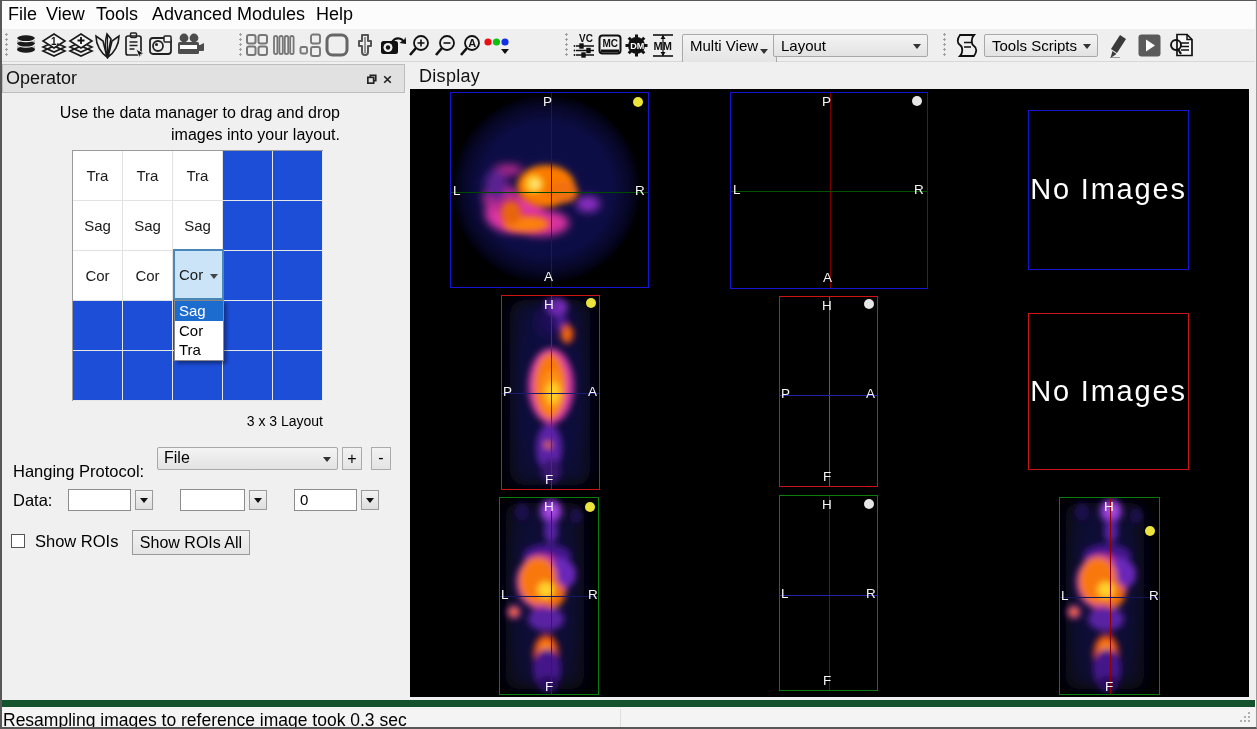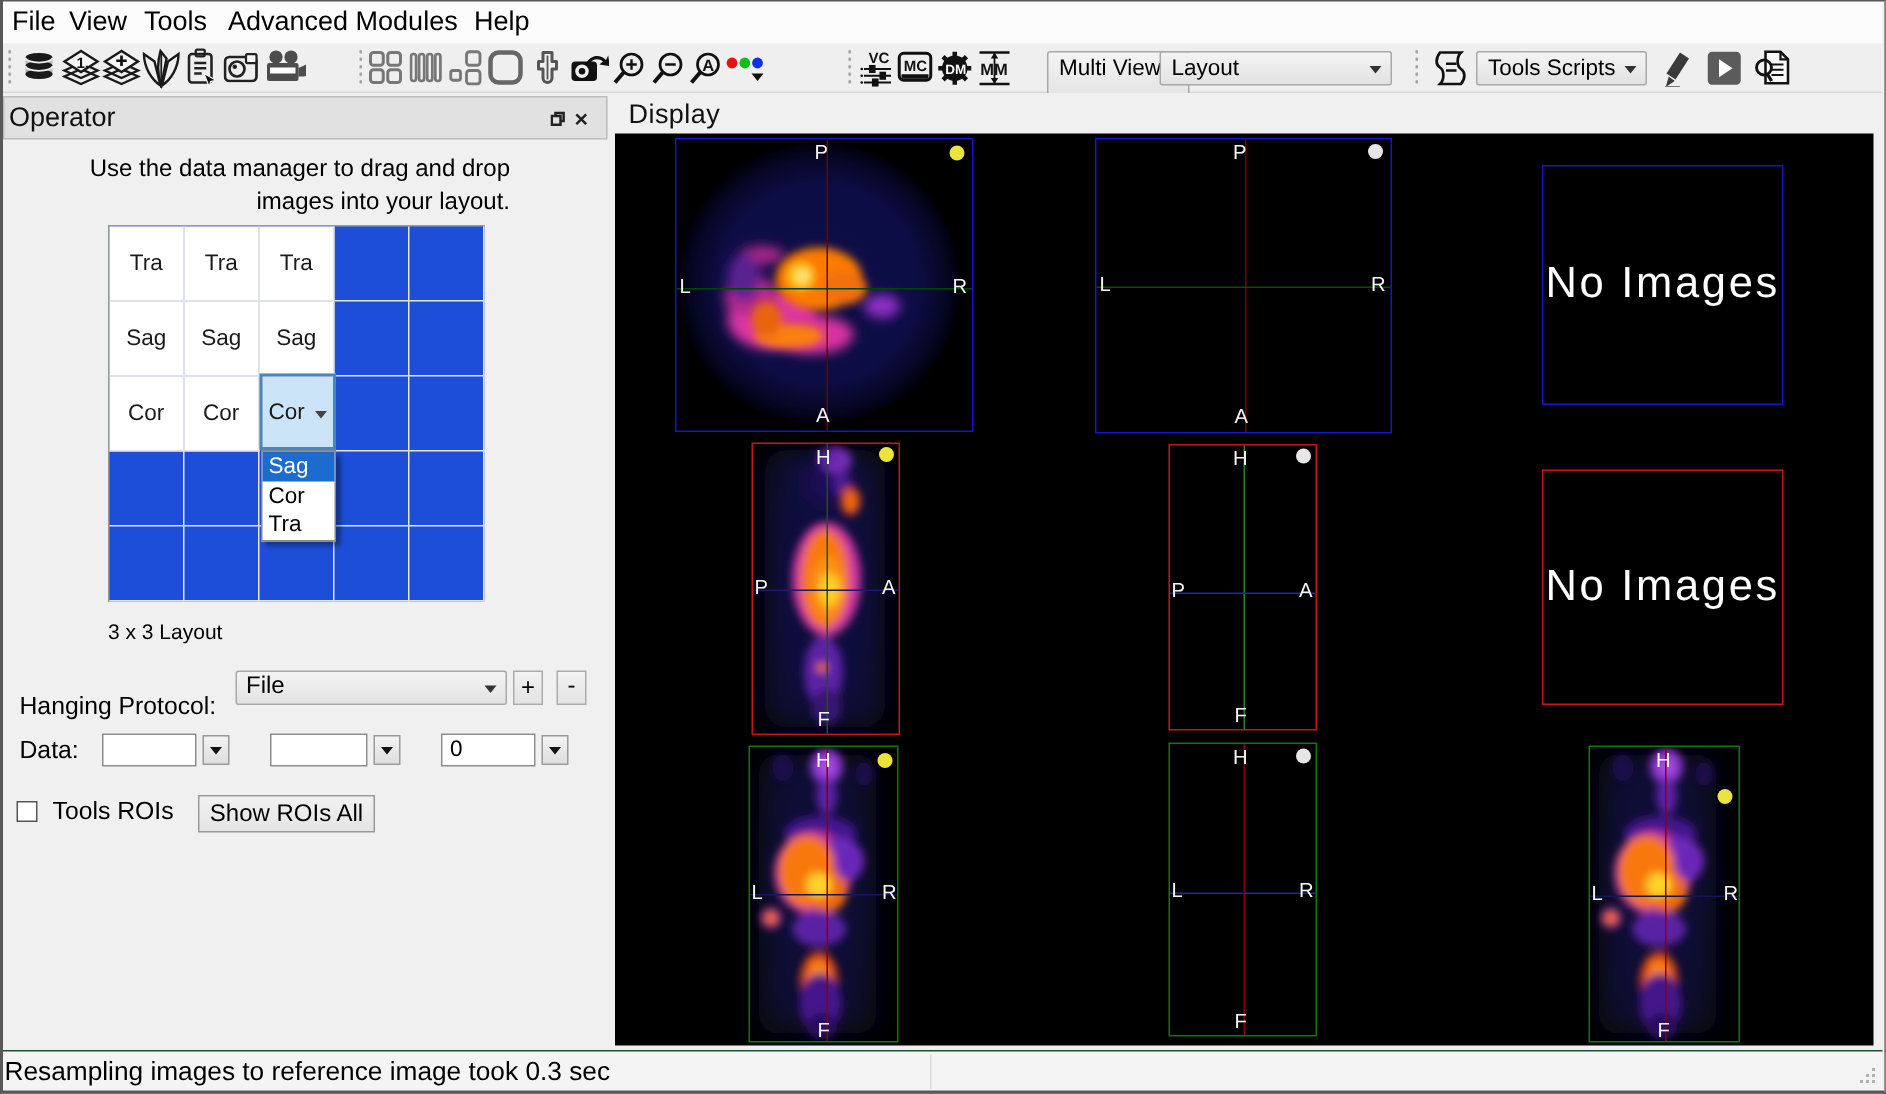--- a/index.html
+++ b/index.html
@@ -24,39 +24,39 @@
 .desc { position:absolute; left:38px; top:40px; width:300px; font-size:16px; line-height:22px; color:#000;text-align:right; }
 
 .ogrid { position:absolute; left:70px; top:88px; width:251px; height:251px; border:1px solid #9a9a9a; background:#1d4ed8; }
 .ogrid .cell { position:absolute; width:50px; height:50px; border-right:1px solid #e7e7e7; border-bottom:1px solid #e7e7e7; font-size:15px; color:#1a1a1a; text-align:center; line-height:50px; }
 .ogrid .wcell { background:#ffffff; border-right:1px solid #e2e2e2; border-bottom:1px solid #e2e2e2; }
 .corsel { position:absolute; left:100px; top:98px; width:51px; height:51px; background:#cce4f7; border:2px solid #4a87b8; font-size:15px; color:#1a1a1a; line-height:47px; padding-left:4px; }
 .corsel .arr { position:absolute; right:4px; top:23px; width:0; height:0; border-left:4px solid transparent; border-right:4px solid transparent; border-top:5px solid #444; }
 .popup { position:absolute; left:101px; top:149px; width:50px; background:#ffffff; border:1px solid #888; box-shadow:3px 3px 3px rgba(0,0,0,0.35); z-index:50; }
 .popup div { height:19.5px; font-size:15px; line-height:19.5px; padding-left:4px; color:#000; }
 .popup .sel { background:#1c6cd0; color:#fff; }
-.glabel { position:absolute; left:70px; top:351px; width:251px; text-align:left; font-size:14px; color:#000; }
+.glabel { position:absolute; left:70px; top:351px; width:251px; text-align:right; font-size:14px; color:#000; }
 
 .hprow { position:absolute; left:0; top:385px; width:406px; height:24px; font-size:16.5px; }
 .ctl { position:absolute; border:1px solid #8c8c8c; background:#fff; }
 .btn { position:absolute; background:linear-gradient(#f2f2f2,#e4e4e4); border:1px solid #ababab; text-align:center; color:#000; }
 .arrbtn { position:absolute; background:linear-gradient(#f3f3f3,#dedede); border:1px solid #9a9a9a; }
 .arrbtn:after { content:""; position:absolute; left:50%; top:50%; margin:-2px 0 0 -4px; border-left:4px solid transparent; border-right:4px solid transparent; border-top:5px solid #111; }
 
 .rpanel { position:absolute; left:410px; top:62px; width:845px; height:638px; background:#f0f0f0; }
 .rtitle { position:absolute; left:9px; top:4px; font-size:18px; letter-spacing:0.3px; color:#111; }
 .canvas { position:absolute; left:0; top:27px; width:839px; height:608px; background:#000; }
 .vbox { position:absolute; }
 .vline { position:absolute; top:0; bottom:0; width:1px; }
 .hline { position:absolute; left:0; right:0; height:1px; }
 .olabel { position:absolute; color:#f5f5f5; font-size:13.5px; }
 .dot { position:absolute; width:10px; height:10px; border-radius:50%; }
 .noimg { position:absolute; width:100%; top:50%; margin-top:-17px; text-align:center; color:#fff; font-size:29px; letter-spacing:1.8px; }
 
-.sbar { position:absolute; left:2px; top:700px; width:1253px; height:27px; background:#f4f4f4; border-top:1px solid #14532d; font-size:17.5px; color:#000; }
+.sbar { position:absolute; left:2px; top:700px; width:1253px; height:27px; background:#f4f4f4; border-top:7px solid #14532d; font-size:17.5px; color:#000; }
 .sbar .msg { position:absolute; left:1px; top:3px; }
 .sbar .sep { position:absolute; left:618px; top:2px; width:1px; height:23px; background:#dcdcdc; }
 </style>
 </head>
 <body>
 <div class="menubar">
   <span style="left:6px">File</span>
   <span style="left:44px">View</span>
   <span style="left:94px">Tools</span>
   <span style="left:150px">Advanced Modules</span>
@@ -215,21 +215,21 @@
       </g>
       <text x="6.2" y="16" font-size="9" font-weight="bold" fill="#fff" font-family="Liberation Sans">DM</text>
     </svg>
   <svg class="ticon" style="left:649px;top:4px" width="24" height="25" viewBox="0 0 24 25">
       <path d="M2 2 h20" stroke="#111" stroke-width="1.6"></path>
       <path d="M2 23 h20" stroke="#111" stroke-width="1.6"></path>
       <path d="M12 2 v21" stroke="#111" stroke-width="1.2"></path>
       <path d="M12 2 l-2.5 4 h5 Z M12 23 l-2.5 -4 h5 Z" fill="#111"></path>
       <text x="2.5" y="17" font-size="11" font-weight="bold" fill="#111" font-family="Liberation Sans">MM</text>
     </svg>
-  <div class="combo" style="left:696px;top:5px;width:95px;height:33px">
+  <div class="combo" style="left:680px;top:5px;width:95px;height:33px">
       <span style="position:absolute;left:7px;top:2px">Multi View</span>
       <span class="arr" style="right:8px"></span>
     </div>
   <div class="combo" style="left:771px;top:5px;width:155px;height:23px">
       <span style="position:absolute;left:7px;top:2px">Layout</span>
       <span class="arr"></span>
     </div>
 
   <span class="tbgrip" style="left:941px"></span>
   <svg class="ticon" style="left:953px;top:4px" width="25" height="25" viewBox="0 0 25 25">
@@ -319,21 +319,21 @@
     <div class="ctl" style="left:66px;top:0;width:63px;height:22px"></div>
     <div class="arrbtn" style="left:133px;top:1px;width:18px;height:20px"></div>
     <div class="ctl" style="left:178px;top:0;width:65px;height:22px"></div>
     <div class="arrbtn" style="left:247px;top:1px;width:18px;height:20px"></div>
     <div class="ctl" style="left:292px;top:0;width:63px;height:22px;font-size:15px;padding:1px 0 0 5px">0</div>
     <div class="arrbtn" style="left:359px;top:1px;width:18px;height:20px"></div>
   </div>
 
   <div style="position:absolute;left:0;top:468px;width:406px;height:28px;font-size:16.5px">
     <div class="ctl" style="left:9px;top:4px;width:14px;height:14px;border-color:#555"></div>
-    <span style="position:absolute;left:33px;top:2px">Tools ROIs</span>
+    <span style="position:absolute;left:33px;top:2px">Show ROIs</span>
     <div class="btn" style="left:130px;top:0;width:118px;height:25px;font-size:16px;line-height:23px;border-color:#999">Show ROIs All</div>
   </div>
 </div>
 
 <div class="rpanel">
   <div class="rtitle">Display</div>
   <div class="canvas" id="canvas">
     <svg width="0" height="0" style="position:absolute">
       <defs>
         <radialGradient id="gbr" cx="50%" cy="50%" r="50%">

